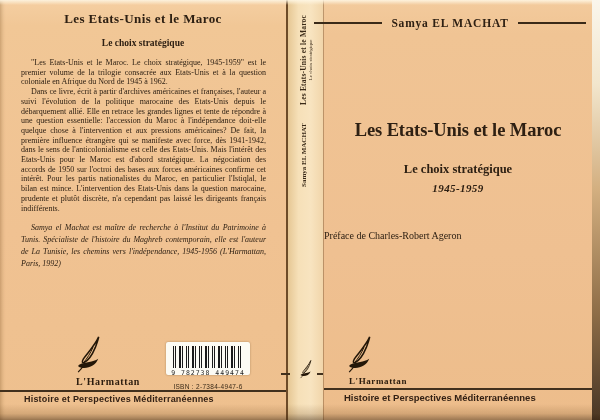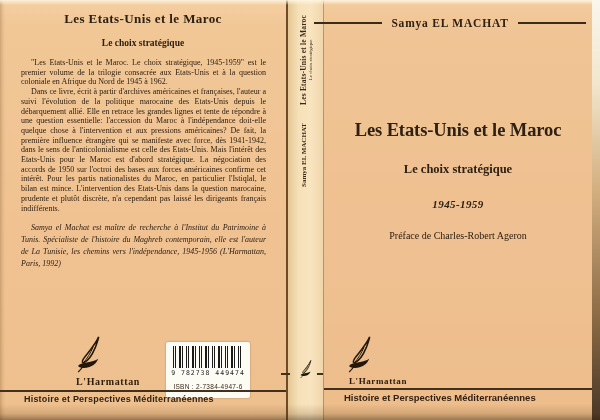--- a/index.html
+++ b/index.html
@@ -33,21 +33,21 @@
     font-weight:bold; font-size:9.5px; }
   .bc-body { position:absolute; top:58px; left:21px; right:20px;
     text-align:justify; font-size:8px; line-height:9.7px; }
   .bc-body p { text-indent:10px; }
   .bc-bio { margin-top:9px; font-style:italic; line-height:12px; }
   .logo-svg { display:block; width:100%; height:100%; }
   .bc-logo { position:absolute; left:72px; top:335px; width:40px; height:42px; }
   .publisher { font-family:Liberation Serif, serif; font-weight:bold;
     letter-spacing:.6px; color:#2b1c0e; }
   .bc-publisher { position:absolute; left:56px; top:376px; width:104px; text-align:center; font-size:10px; }
-  .barcode { position:absolute; left:166px; top:342px; width:84px; height:56px;
+  .barcode { position:absolute; left:166px; top:342px; width:84px; height:33px;
     background:#fcfbf4; border-radius:2px; box-shadow:0 0 2px rgba(80,50,20,.45); }
   .barcode-bars { margin:4px 7px 0; height:22px;
     background:repeating-linear-gradient(90deg,#1a1a1a 0 1px,transparent 1px 2px,#1a1a1a 2px 3px,transparent 3px 6px,#1a1a1a 6px 8px,transparent 8px 9px,#1a1a1a 9px 10px,transparent 10px 13px); }
   .barcode-num { text-align:center; font-size:6.5px; letter-spacing:1px; margin-top:1px; color:#222;
     font-family:"DejaVu Sans Mono",monospace; }
   .bc-isbn { position:absolute; left:160px; top:383px; width:96px; text-align:center; font-size:6.5px;
     font-family:"Liberation Sans","DejaVu Sans",sans-serif; color:#3a2a18; letter-spacing:.3px; }
   .rule { background:#41301d; height:1.5px; }
   .bc-rule { position:absolute; left:0; top:390px; width:286px; }
   .collection { font-family:Liberation Sans, sans-serif; font-weight:bold;
@@ -69,22 +69,22 @@
   
   .fc-author-row { position:absolute; top:17px; left:-10px; right:6px;
     display:flex; align-items:center; gap:9px; }
   .fc-author-row .seg { flex:1; height:2px; background:#3a2a18; }
   .fc-author { font-weight:bold; font-size:11.5px; letter-spacing:.8px; white-space:nowrap; }
   .fc-title { position:absolute; top:120px; left:0; width:100%; text-align:center;
     font-weight:bold; font-size:18.5px; letter-spacing:-.1px; }
   .fc-subtitle { position:absolute; top:162px; left:0; width:100%; text-align:center;
     font-weight:bold; font-size:12.5px; }
   .fc-years { position:absolute; top:182px; left:0; width:100%; text-align:center;
-    font-weight:bold; font-style:italic; font-size:11px; letter-spacing:.4px;margin-top:16px; }
-  .fc-preface { position:absolute; top:230px; left:0; width:100%; text-align:center; font-size:10px; }
+    font-weight:bold; font-style:italic; font-size:11px; letter-spacing:.4px; }
+  .fc-preface { position:absolute; top:230px; left:0; width:100%; text-align:left; font-size:10px; }
   .fc-logo { position:absolute; left:19px; top:335px; width:40px; height:42px; }
   .fc-publisher { position:absolute; left:8px; top:376px; width:92px; text-align:center; font-size:9px; }
   .fc-rule { position:absolute; left:0; top:388px; width:269px; }
   .fc-collection { position:absolute; left:20px; top:392px; font-size:9.5px; }
 </style>
 </head>
 <body>
 
 <div class="photo">
 

